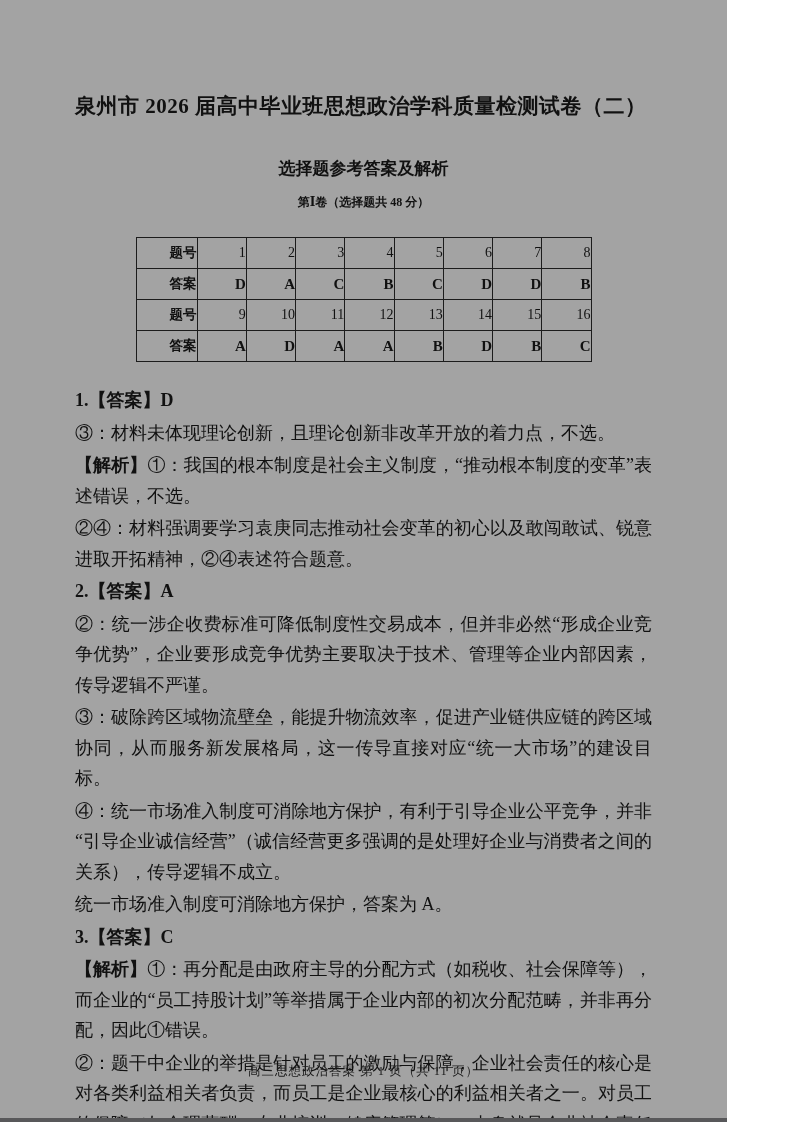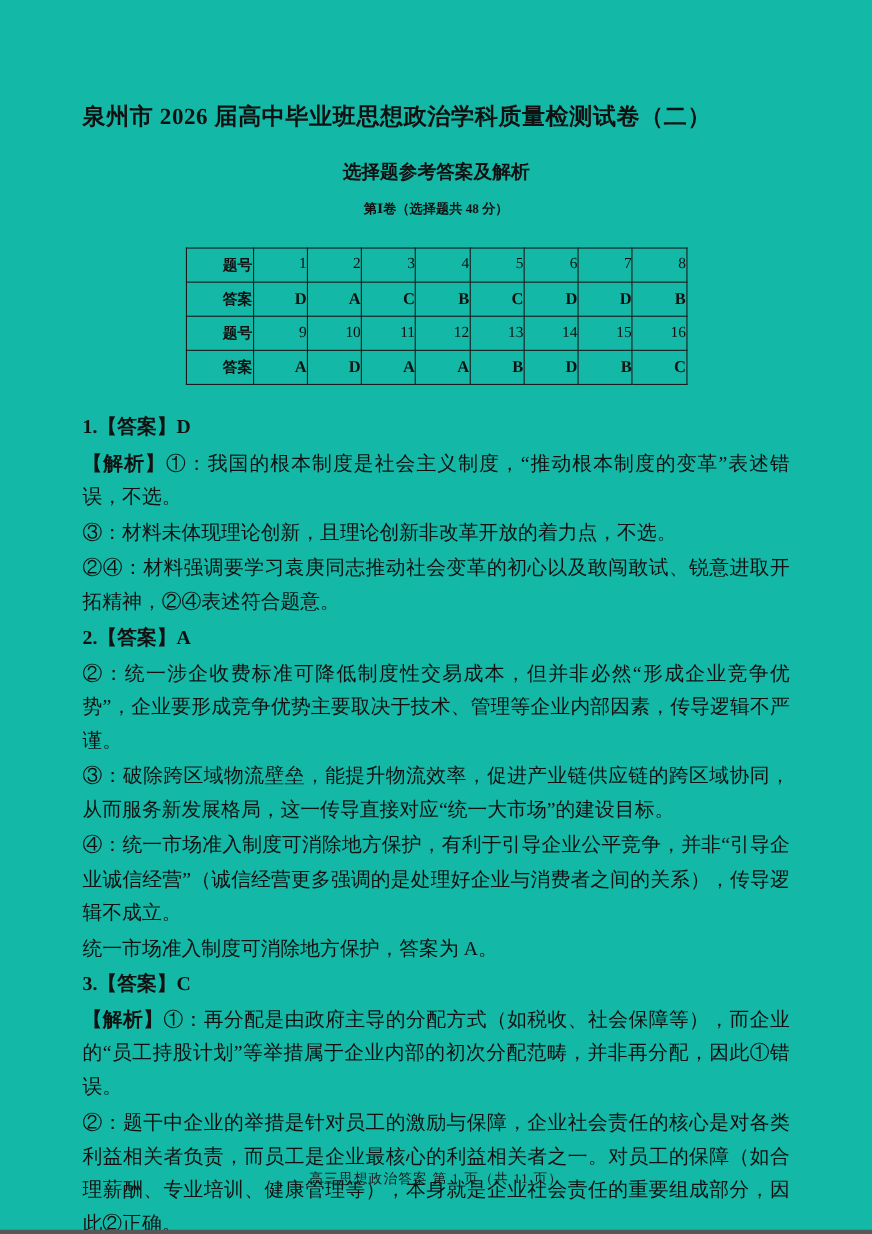--- a/index.html
+++ b/index.html
@@ -1,34 +1,34 @@
 <!DOCTYPE html>
 <html lang="zh"><head>
 <meta charset="utf-8">
 <style>
   html,body{margin:0;padding:0;background:#fff;}
   .page{
     position:relative;
-    width:793px;height:1122px;
-    background:#14b8a6;
+    width:727px;height:1122px;
+    background:#a3a3a3;
     color:#111;
     font-family:"Liberation Serif","DejaVu Serif",serif;
     overflow:hidden;
   }
   .title{
     margin:0;
     padding:92px 75px 0 75px;
     font-size:21px;
     font-weight:bold;
     letter-spacing:0.5px;
     line-height:28px;
     font-family:"Liberation Serif","DejaVu Serif",serif;
   }
   .subtitle{
-    margin-top:25px;
+    margin-top:37px;
     text-align:center;
     font-size:17px;
     font-weight:bold;
     font-family:"Liberation Sans","DejaVu Sans",sans-serif;
   }
   .section-heading{
     margin-top:14px;
     text-align:center;
     font-size:12px;
     font-weight:bold;
@@ -150,22 +150,22 @@
           <td class="answer-cell">D</td>
           <td class="answer-cell">B</td>
           <td class="answer-cell">C</td>
         </tr>
       </tbody>
   </table>
 
   <div class="explanations" id="explanations">
       <div class="exp-item">
         <p class="exp-heading"><span class="q-number">1.</span><span class="answer-label">【答案】</span><span class="ans-letter">D</span></p>
+        <p class="exp-para"><span>③：材料未体现理论创新，且理论创新非改革开放的着力点，不选。</span></p>
         <p class="exp-para"><span class="analysis-label">【解析】</span><span>①：我国的根本制度是社会主义制度，“推动根本制度的变革”表述错误，不选。</span></p>
-        <p class="exp-para"><span>③：材料未体现理论创新，且理论创新非改革开放的着力点，不选。</span></p>
         <p class="exp-para"><span>②④：材料强调要学习袁庚同志推动社会变革的初心以及敢闯敢试、锐意进取开拓精神，②④表述符合题意。</span></p>
       </div>
       <div class="exp-item">
         <p class="exp-heading"><span class="q-number">2.</span><span class="answer-label">【答案】</span><span class="ans-letter">A</span></p>
         <p class="exp-para"><span>②：统一涉企收费标准可降低制度性交易成本，但并非必然“形成企业竞争优势”，企业要形成竞争优势主要取决于技术、管理等企业内部因素，传导逻辑不严谨。</span></p>
         <p class="exp-para"><span>③：破除跨区域物流壁垒，能提升物流效率，促进产业链供应链的跨区域协同，从而服务新发展格局，这一传导直接对应“统一大市场”的建设目标。</span></p>
         <p class="exp-para"><span>④：统一市场准入制度可消除地方保护，有利于引导企业公平竞争，并非“引导企业诚信经营”（诚信经营更多强调的是处理好企业与消费者之间的关系），传导逻辑不成立。</span></p>
         <p class="exp-para"><span>统一市场准入制度可消除地方保护，答案为 A。</span></p>
       </div>
       <div class="exp-item">

